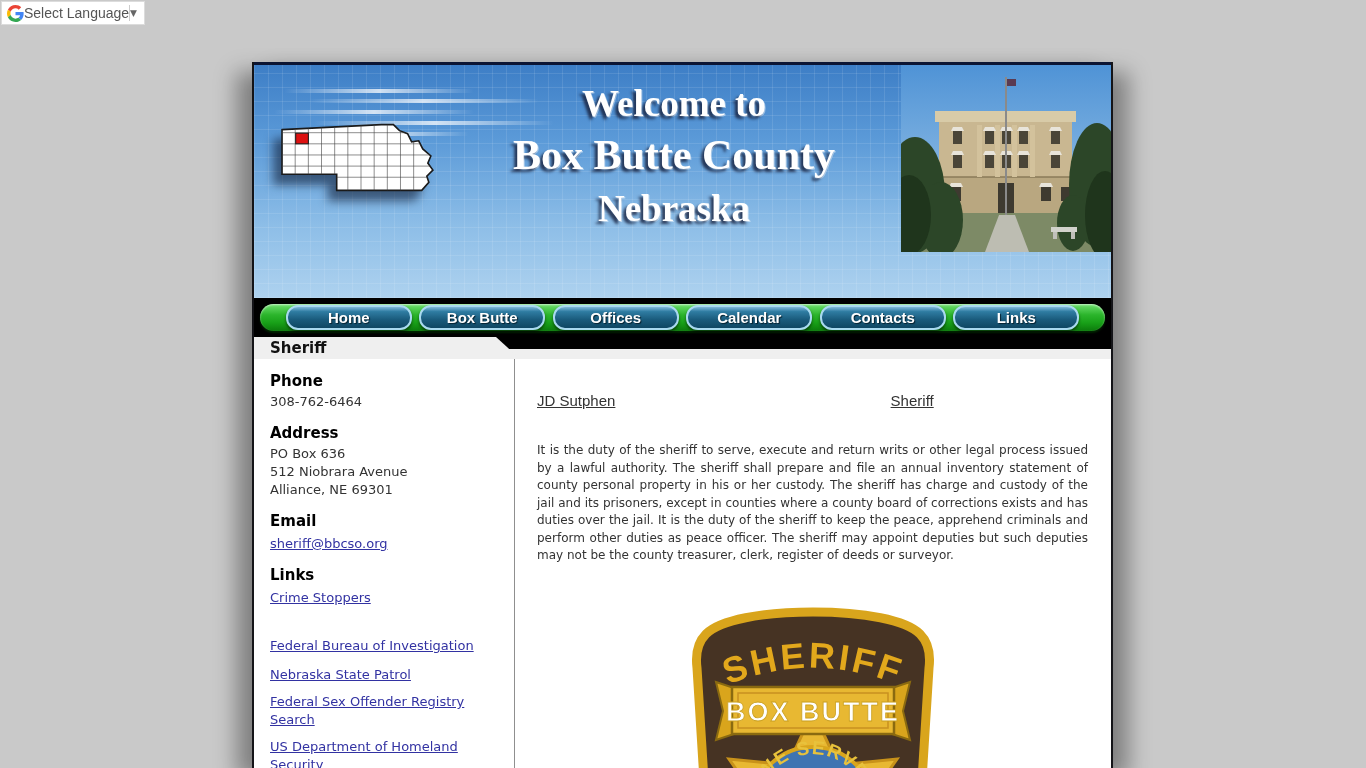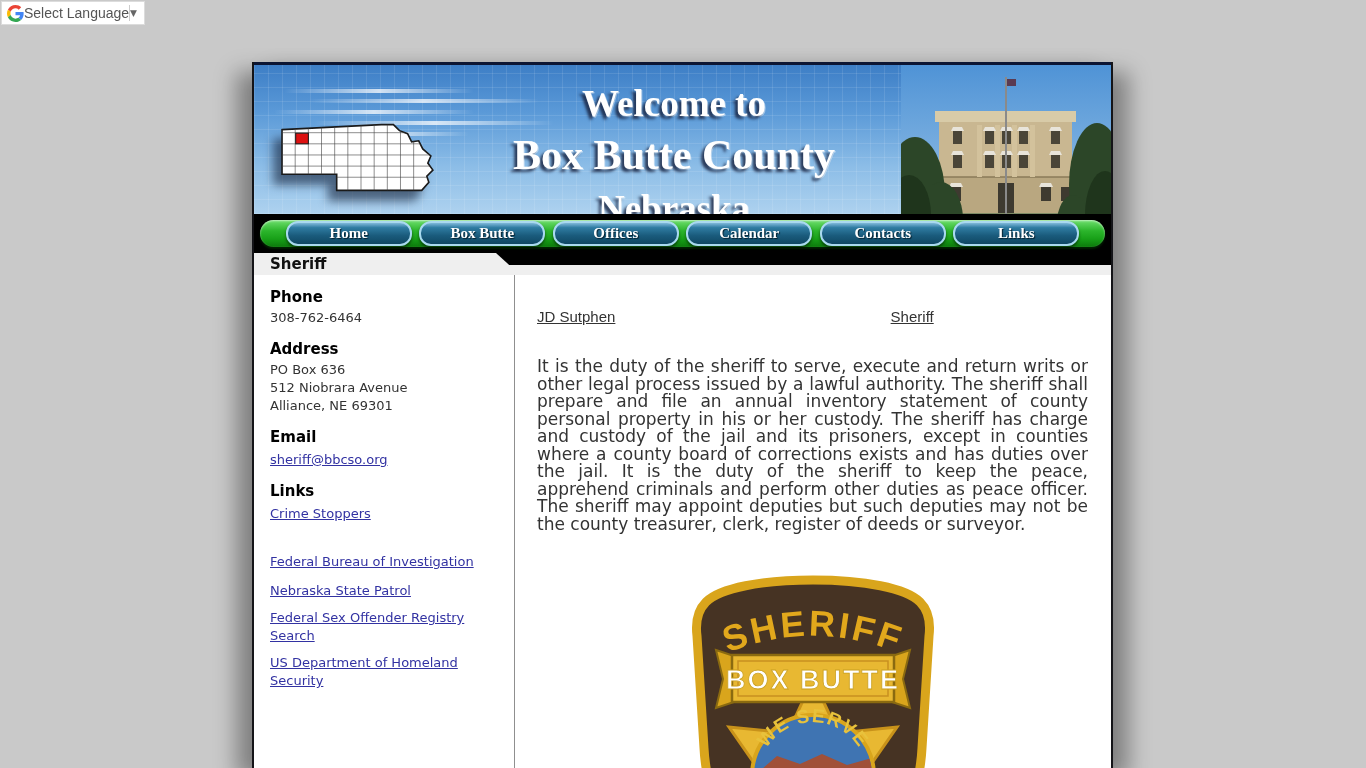--- a/index.html
+++ b/index.html
@@ -12,21 +12,21 @@
   .gt-label{font-family:"Liberation Sans",sans-serif;font-size:14px;color:#555;}
   .gt-sep{width:1px;height:16px;background:#ccc;}
   .gt-arrow{font-size:9px;color:#666;}
 
   
   .page{position:absolute;left:252px;top:62px;width:861px;height:706px;background:#fff;
     box-sizing:border-box;border-left:2px solid #141418;border-right:2px solid #141418;
     box-shadow:-16px 10px 20px rgba(0,0,0,.35),16px 10px 20px rgba(0,0,0,.35);}
 
   
-  .banner{position:relative;height:152px;box-sizing:border-box;border-top:3px solid #0c1533;overflow:hidden;
+  .banner{position:relative;height:236px;box-sizing:border-box;border-top:3px solid #0c1533;overflow:hidden;
     background:linear-gradient(180deg,#3d7ec6 0%,#5b9ad8 32%,#8cbde7 68%,#aed2ef 100%);}
   .banner .gridlines{position:absolute;inset:0;
     background:repeating-linear-gradient(90deg,rgba(255,255,255,.10) 0 1px,transparent 1px 14px),
                repeating-linear-gradient(0deg,rgba(255,255,255,.10) 0 1px,transparent 1px 14px);}
   .streak{position:absolute;height:4px;border-radius:3px;
     background:linear-gradient(90deg,rgba(255,255,255,0),rgba(255,255,255,.75),rgba(255,255,255,0));}
   .s1{left:30px;top:24px;width:190px;}
   .s2{left:55px;top:34px;width:230px;}
   .s3{left:20px;top:45px;width:200px;}
   .s4{left:60px;top:56px;width:240px;}
@@ -43,21 +43,21 @@
 
   
   .navbar{position:relative;height:39px;background:#000;}
   .nav-track{position:absolute;left:6px;right:6px;top:6px;height:27px;border-radius:14px;
     background:linear-gradient(180deg,#6fe06f 0%,#2cb52c 40%,#18a018 70%,#0c7a0c 100%);
     box-shadow:inset 0 1px 2px rgba(255,255,255,.6),0 2px 2px rgba(0,60,0,.6);}
   .nav-buttons{position:absolute;left:28px;right:28px;top:7px;height:25px;display:flex;
     justify-content:space-around;align-items:center;}
   .nav-btn{width:122px;height:21px;border-radius:12px;border:2px solid #a9d9ef;
     background:linear-gradient(180deg,#7fb9da 0%,#2f7ca2 22%,#1a5b7c 60%,#0f4763 100%);
-    box-shadow:0 2px 3px rgba(0,0,0,.55);color:#fff;font-family:Liberation Serif, serif;
+    box-shadow:0 2px 3px rgba(0,0,0,.55);color:#fff;font-family:Liberation Sans, sans-serif;
     font-weight:bold;font-size:15px;display:flex;align-items:center;justify-content:center;
     text-shadow:1px 1px 1px #05202e;cursor:pointer;}
 
   
   .titlebar{position:relative;height:22px;background:#000;}
   .titlebar-band{position:absolute;left:0;right:0;bottom:0;height:10px;background:#efefef;}
   .titlebar-tab{position:absolute;left:0;top:0;width:266px;height:22px;background:#efefef;
     clip-path:polygon(0 0,242px 0,266px 100%,0 100%);
     font-weight:bold;font-size:15px;line-height:22px;color:#111;padding-left:16px;box-sizing:border-box;}
 
@@ -68,21 +68,21 @@
   .sb-section{margin-bottom:13px;}
   .sb-h{font-size:15px;font-weight:bold;color:#000;margin:0 0 3px 0;}
   .sb-text{font-size:13px;color:#333;line-height:18px;}
   .sb-link{display:inline-block;font-size:13px;color:#3232a2;text-decoration:underline;line-height:18px;}
   .links-list .sb-link{margin-bottom:9px;max-width:226px;}
 
   .main{flex:1;box-sizing:border-box;padding:20px 23px 0 22px;}
   .officer-row{display:grid;grid-template-columns:62% 38%;margin-top:13px;
     font-family:"Liberation Sans",sans-serif;font-size:15px;color:#333;text-decoration:underline;}
   .officer-title{padding-left:12px;}
-  .description{margin-top:33px;font-size:17px;line-height:17.5px;color:#333;text-align:justify;}
+  .description{margin-top:33px;font-size:12px;line-height:17.5px;color:#333;text-align:justify;}
   .badge-wrap{width:262px;height:213px;margin:25px auto 0;overflow:hidden;}
 </style>
 </head>
 <body>
 
 <div class="gt-widget">
   <svg class="g-logo" viewBox="0 0 48 48">
     <path fill="#EA4335" d="M24 9.5c3.54 0 6.71 1.22 9.21 3.6l6.85-6.85C35.9 2.38 30.47 0 24 0 14.62 0 6.51 5.38 2.56 13.22l7.98 6.19C12.43 13.72 17.74 9.5 24 9.5z"></path>
     <path fill="#4285F4" d="M46.98 24.55c0-1.57-.15-3.09-.38-4.55H24v9.02h12.94c-.58 2.96-2.26 5.48-4.78 7.18l7.73 6c4.51-4.18 7.09-10.36 7.09-17.65z"></path>
     <path fill="#FBBC05" d="M10.53 28.59c-.48-1.45-.76-2.99-.76-4.59s.27-3.14.76-4.59l-7.98-6.19C.92 16.46 0 20.12 0 24c0 3.88.92 7.54 2.56 10.78l7.97-6.19z"></path>

